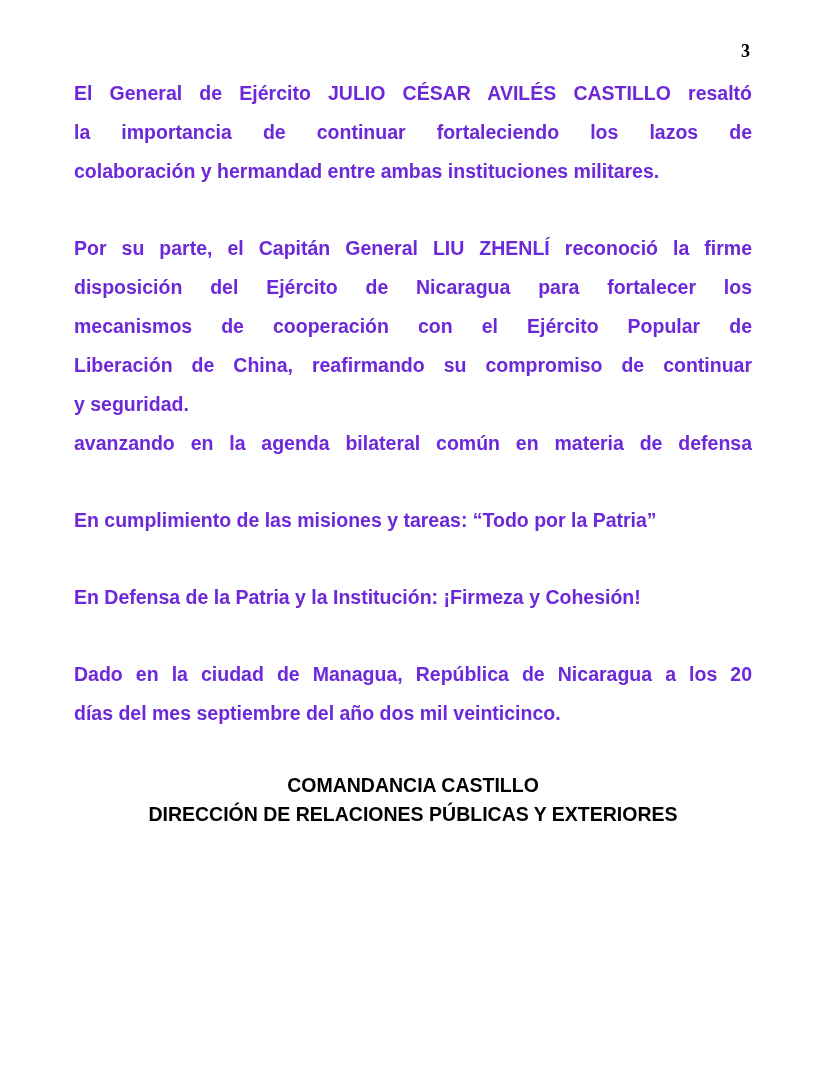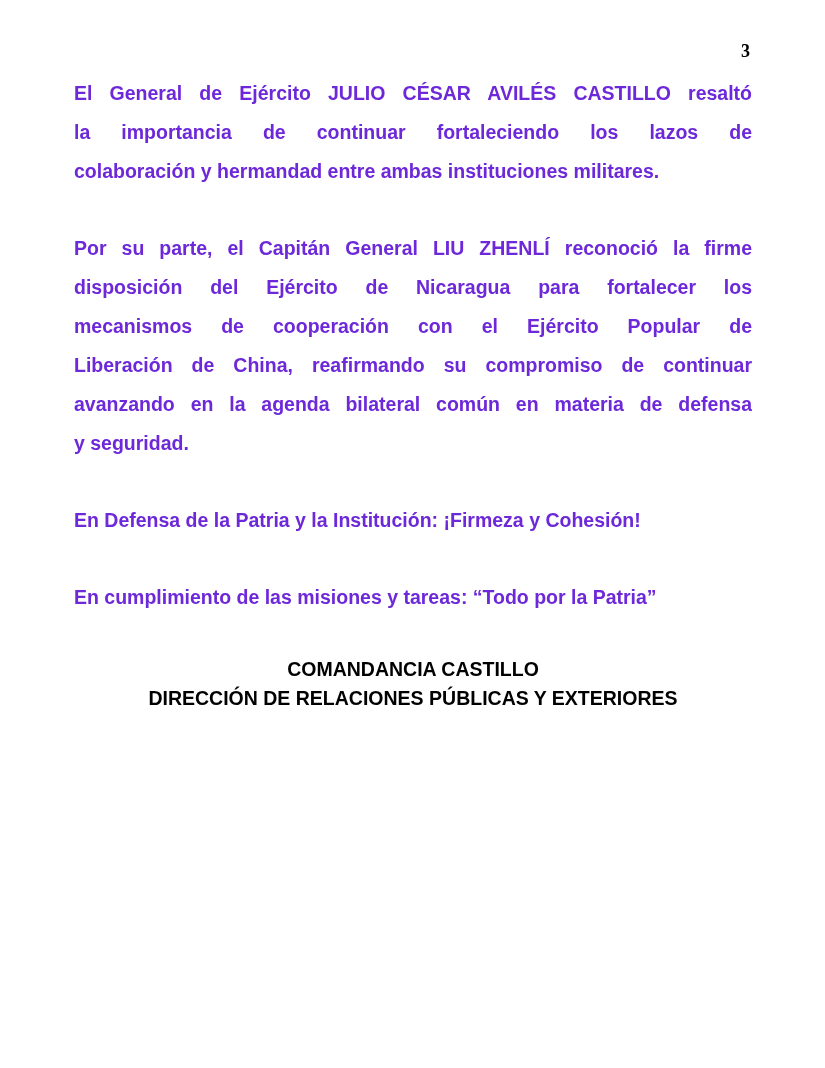--- a/index.html
+++ b/index.html
@@ -80,32 +80,36 @@
       <span class="line">El General de Ejército JULIO CÉSAR AVILÉS CASTILLO resaltó</span>
       <span class="line">la importancia de continuar fortaleciendo los lazos de</span>
       <span class="line last">colaboración y hermandad entre ambas instituciones militares.</span>
     </div>
 
     <div class="para">
       <span class="line">Por su parte, el Capitán General LIU ZHENLÍ reconoció la firme</span>
       <span class="line">disposición del Ejército de Nicaragua para fortalecer los</span>
       <span class="line">mecanismos de cooperación con el Ejército Popular de</span>
       <span class="line">Liberación de China, reafirmando su compromiso de continuar</span>
+      <span class="line last">y seguridad.</span>
       <span class="line">avanzando en la agenda bilateral común en materia de defensa</span>
-      <span class="line last">y seguridad.</span>
+    </div>
+
+    <div class="para">
+      <span class="line single">En cumplimiento de las misiones y tareas: “Todo por la Patria”</span>
     </div>
 
     <div class="para">
       <span class="line single">En Defensa de la Patria y la Institución: ¡Firmeza y Cohesión!</span>
     </div>
 
     <div class="para">
-      <span class="line single">En cumplimiento de las misiones y tareas: “Todo por la Patria”</span>
+      <span class="line">Dado en la ciudad de Managua, República de Nicaragua a los 20</span>
+      <span class="line last">días del mes septiembre del año dos mil veinticinco.</span>
     </div>
-
 
     <div class="footer-block">
       <span class="footer-line">COMANDANCIA CASTILLO</span>
       <span class="footer-line">DIRECCIÓN DE RELACIONES PÚBLICAS Y EXTERIORES</span>
     </div>
 
   </div>
 </div>
 
 </body></html>

